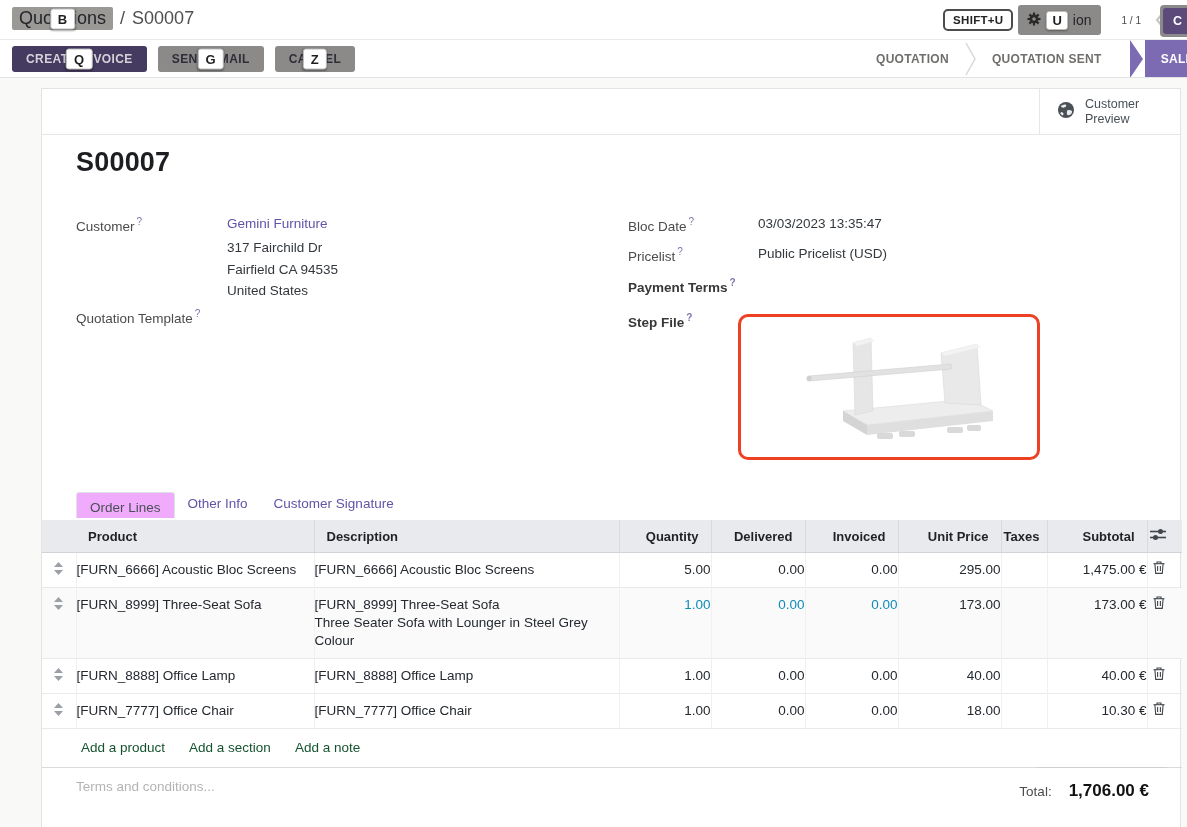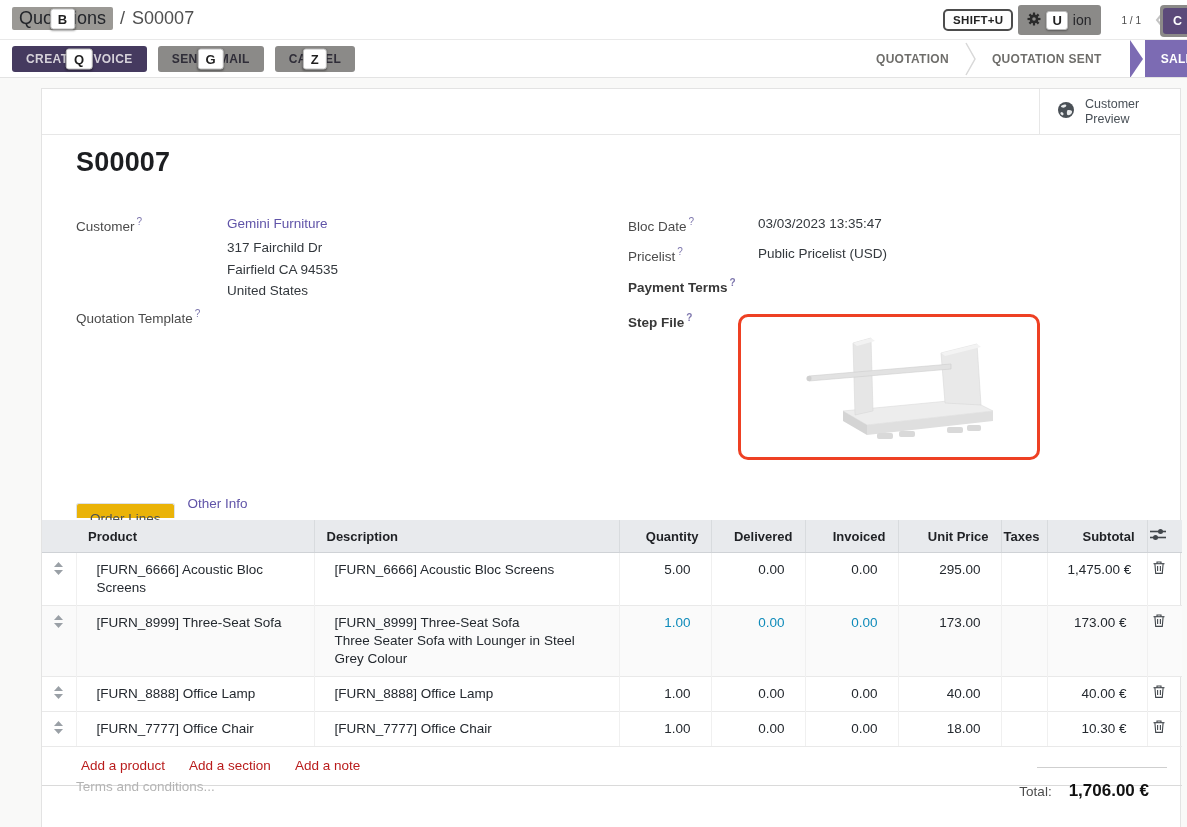--- a/index.html
+++ b/index.html
@@ -74,51 +74,51 @@
   .link { color:#6054a8; cursor:pointer; }
   .addr { position:absolute; left:185px; top:148px; font-size:13.5px; color:#33383d;
     line-height:21.5px; }
 
   .stepbox { position:absolute; left:696px; top:225px; width:302px; height:146px;
     border:3px solid #ee4023; border-radius:10px; background:#fff; cursor:pointer; }
 
   
   .tabs { position:absolute; left:34px; top:400px; display:flex; align-items:flex-end; }
   .tab { font-size:13.5px; padding:7px 13px; cursor:pointer; }
-  .tab.active { background:#eab308; color:#495057; border:1px solid #dee2e6;
-    border-bottom:none; border-radius:3px 3px 0 0; height:15px; }
+  .tab.active { background:#f0abfc; color:#495057; border:1px solid #dee2e6;
+    border-bottom:none; border-radius:3px 3px 0 0; height:26px; }
   .tab.inactive { color:#6054a8; }
 
   
   .olines { position:absolute; left:0; top:431px; width:1140px; }
   table { width:1140px; border-collapse:collapse; table-layout:fixed; }
   col.c1{width:34px} col.c2{width:238px} col.c3{width:305px} col.c4{width:92px}
   col.c5{width:94px} col.c6{width:93px} col.c7{width:103px} col.c8{width:46px}
   col.c9{width:100px} col.c10{width:35px}
   thead th { background:#e8eaed; font-size:13px; font-weight:700; color:#1f2125;
     text-align:left; padding:8px 12px; border-right:1px solid #d8dbde;
     border-bottom:1px solid #cfd2d6; white-space:nowrap; }
   thead th.num { text-align:right; }
   thead th:last-child, thead th:first-child { border-right:none; }
   thead th.no-pad { padding:8px 2px; }
-  tbody td { font-size:13.5px; color:#24292f; padding:8px 20px; line-height:18px;
+  tbody td { font-size:13.5px; color:#24292f; padding:8px 0; line-height:18px;
     border-top:1px solid #e9e9e9; border-right:1px solid #f0f0f0; vertical-align:top; }
   tbody tr:first-child td { border-top:none; }
   tbody td:last-child { border-right:none; }
   td.c-num { text-align:right; white-space:nowrap; }
   td.c-handle { padding:9px 0 0 12px; }
   td.c-action { padding:8px 0 0 5px; }
   tr.row-edited { background:#fafafa; }
   td.edited { color:#0f8bba; }
   .drag, .trash { display:inline-flex; cursor:pointer; }
 
   .add-links { display:flex; gap:24px; padding:11px 0 12px 39px;
     border-top:1px solid #e9e9e9; border-bottom:1px solid #dadada;
     font-size:13.5px; }
-  .add-links span { color:#b91c1c; cursor:pointer; }
+  .add-links span { color:#14532d; cursor:pointer; }
 
   
   .terms { position:absolute; left:34px; top:690px; font-size:13.5px; color:#b4b4b4;
     cursor:text; }
   .total-line { position:absolute; top:678px; right:13px; width:130px;
     border-top:1px solid #cfcfcf; }
   .total-row { position:absolute; top:692px; right:31px; display:flex;
     align-items:baseline; gap:17px; }
   .total-label { font-size:13.5px; color:#4c4c4c; }
   .total-value { font-size:17px; font-weight:700; color:#111; }
@@ -282,20 +282,21 @@
       <rect x="136" y="116" width="16" height="6" rx="2" fill="#d9d9d9"></rect>
       <rect x="158" y="114" width="16" height="6" rx="2" fill="#d9d9d9"></rect>
       <rect x="206" y="110" width="16" height="6" rx="2" fill="#d9d9d9"></rect>
       <rect x="226" y="108" width="14" height="6" rx="2" fill="#d9d9d9"></rect>
     </svg>
   </div>
 
   <div class="tabs">
     <div class="tab active">Order Lines</div>
     <div class="tab inactive">Other Info</div>
+    <div class="tab inactive">Customer Signature</div>
   </div>
 
   <div class="olines">
     <table>
       <colgroup>
         <col class="c1">
           <col class="c2">
           <col class="c3">
           <col class="c4">
           <col class="c5">

